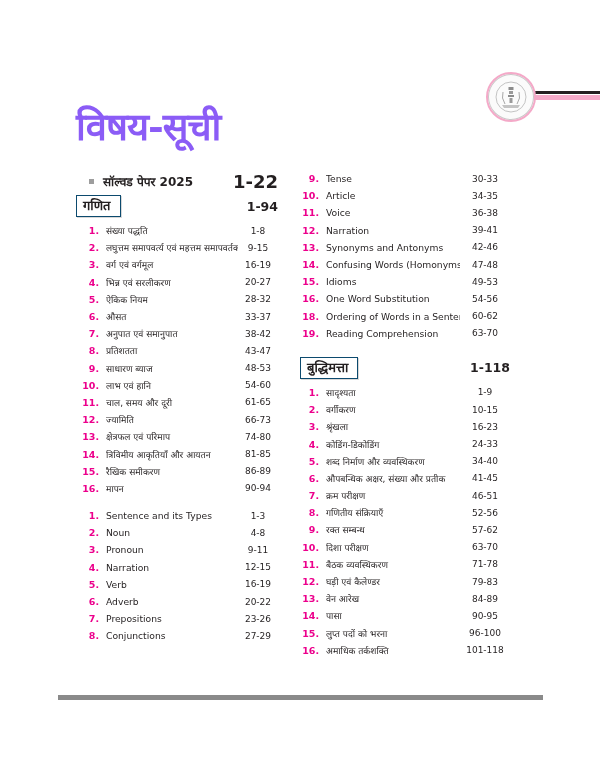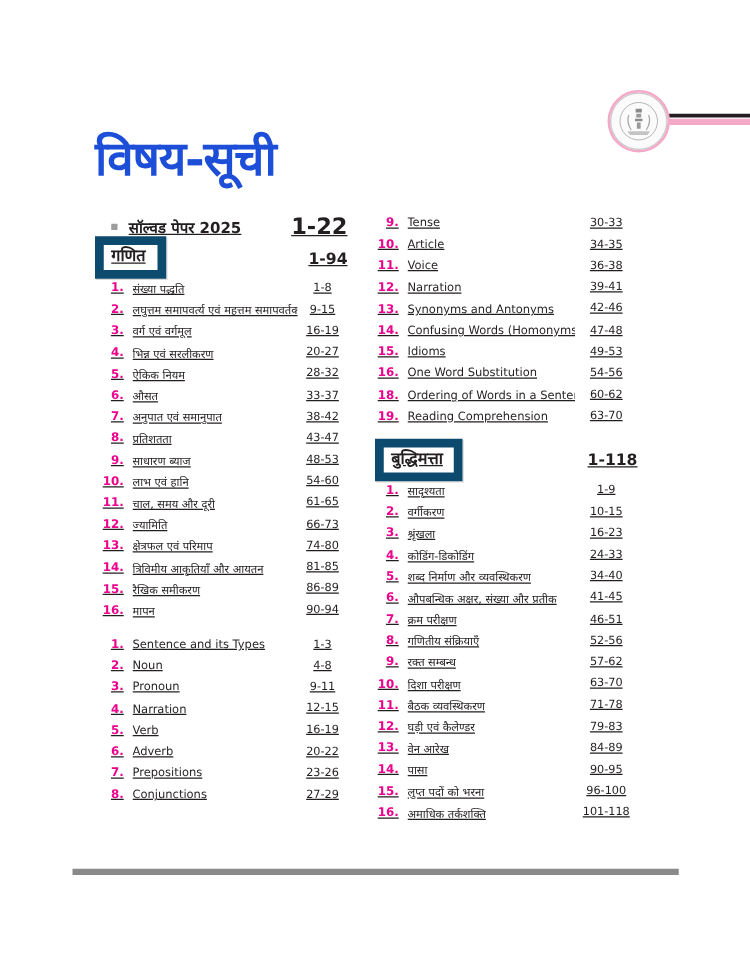--- a/index.html
+++ b/index.html
@@ -47,28 +47,27 @@
       height: 5px;
       background: #f4a9c8;
     }
     .page-title {
       position: absolute;
       left: 76px;
       top: 108px;
       font-family: "DejaVu Serif", "Liberation Serif", serif;
       font-weight: bold;
       font-size: 38px;
-      color: #1d4ed8;
+      color: #8b5cf6;
       line-height: 1;
       letter-spacing: -1px;
     }
     .col {
       position: absolute;
       top: 170px;
-      text-decoration: underline;
     }
     .col-left { left: 76px; width: 202px; }
     .col-right { left: 300px; width: 210px; }
 
     .solved-row {
       display: flex;
       align-items: center;
       height: 22px;
       font-weight: bold;
       font-size: 12px;
@@ -83,21 +82,21 @@
 
     .section-head {
       display: flex;
       align-items: center;
       justify-content: space-between;
       height: 24px;
       margin-top: 2px;
       margin-bottom: 4px;
     }
     .section-box {
-      border: 7px solid #0c4a6e;
+      border: 1px solid #0c4a6e;
       box-shadow: 1px 1px 0 #d8d8d8;
       padding: 1px 9px 2px 6px;
       font-weight: bold;
       font-size: 13px;
       background: #fff;
       line-height: 17px;
     }
     .section-box.hindi {
       font-family: "DejaVu Serif", "Liberation Serif", serif;
     }

